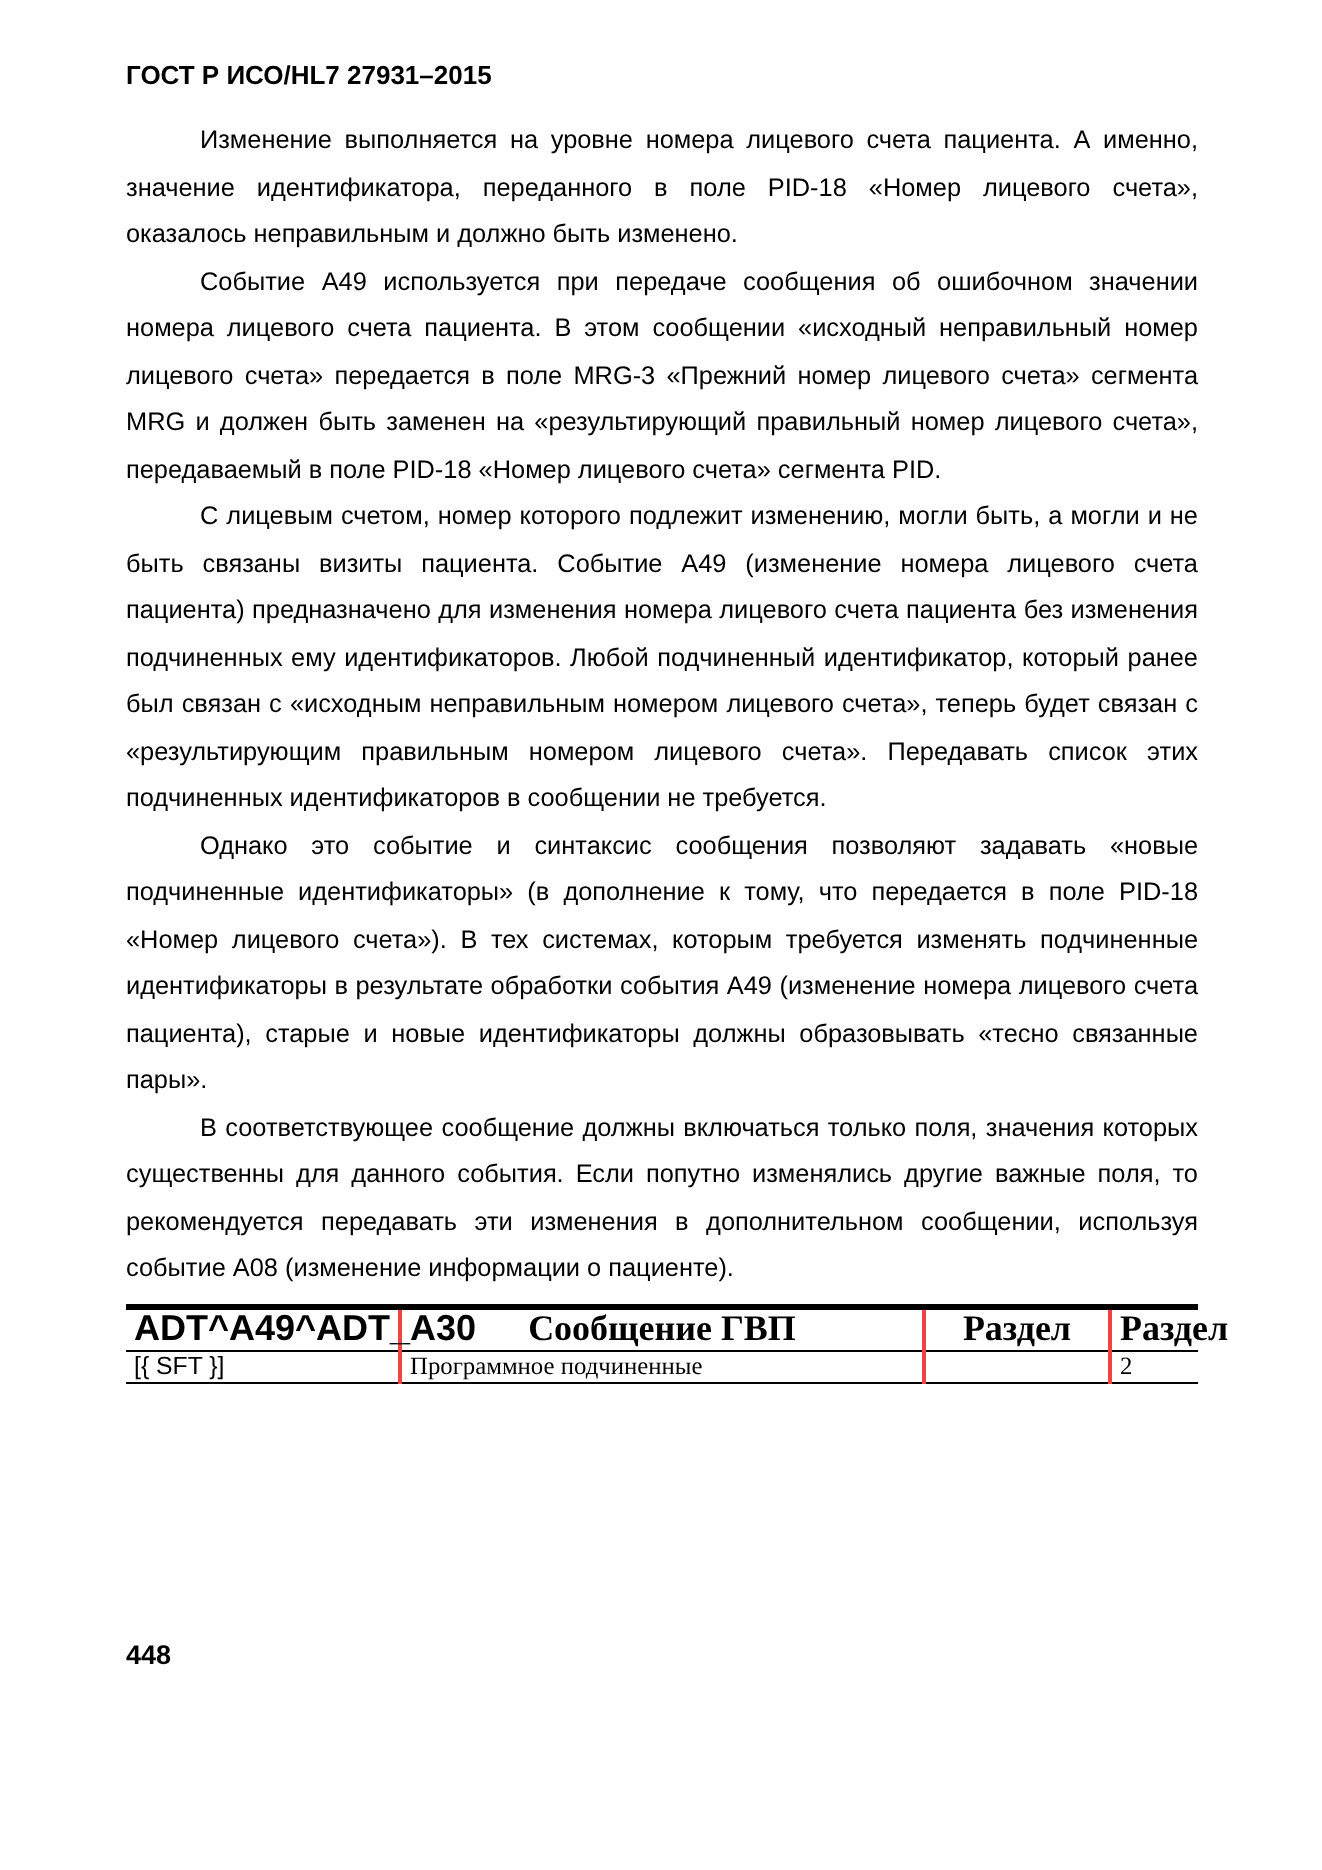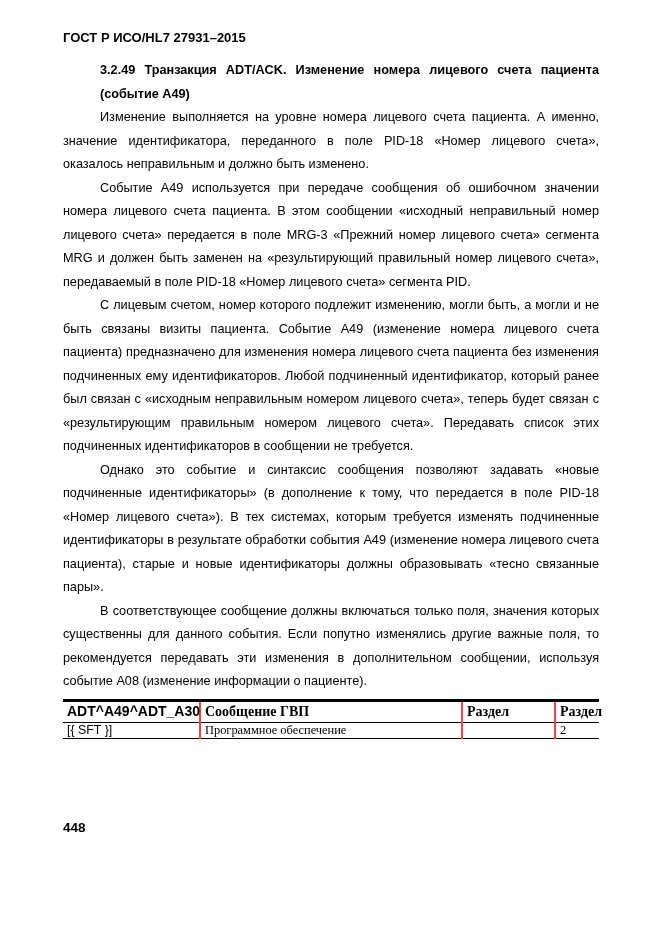--- a/index.html
+++ b/index.html
@@ -48,23 +48,23 @@
     table-layout: fixed;
     margin-top: 5px;
     border-top: 3px solid #000;
     border-bottom: 1px solid #000;
   }
   table.seg-table col.c1 { width: 137px; }
   table.seg-table col.c2 { width: 262px; }
   table.seg-table col.c3 { width: 93px; }
   table.seg-table col.c4 { width: auto; }
   table.seg-table th {
-    text-align: left;
+    text-align: center;
     font-weight: bold;
-    font-size: 14px;
+    font-size: 18px;
     line-height: 17px;
     padding: 1px 4px 2px 4px;
     border-bottom: 1px solid #000;
     white-space: nowrap;
     overflow: visible;
   }
   table.seg-table td {
     font-size: 12.4px;
     line-height: 15.5px;
     padding: 0 4px;
@@ -85,21 +85,20 @@
     font-size: 13.5px;
   }
 </style>
 </head>
 <body>
 
 <div class="page">
 
   <div class="doc-header">ГОСТ Р ИСО/HL7 27931–2015</div>
 
-  <div class="section-heading">3.2.49 Транзакция ADT/ACK. Изменение номера лицевого счета пациента (событие A49)</div>
 
   <p class="body-par">Изменение выполняется на уровне номера лицевого счета пациента. А именно, значение идентификатора, переданного в поле PID-18 «Номер лицевого счета», оказалось неправильным и должно быть изменено.</p>
   <p class="body-par">Событие A49 используется при передаче сообщения об ошибочном значении номера лицевого счета пациента. В этом сообщении «исходный неправильный номер лицевого счета» передается в поле MRG-3 «Прежний номер лицевого счета» сегмента MRG и должен быть заменен на «результирующий правильный номер лицевого счета», передаваемый в поле PID-18 «Номер лицевого счета» сегмента PID.</p>
   <p class="body-par">С лицевым счетом, номер которого подлежит изменению, могли быть, а могли и не быть связаны визиты пациента. Событие A49 (изменение номера лицевого счета пациента) предназначено для изменения номера лицевого счета пациента без изменения подчиненных ему идентификаторов. Любой подчиненный идентификатор, который ранее был связан с «исходным неправильным номером лицевого счета», теперь будет связан с «результирующим правильным номером лицевого счета». Передавать список этих подчиненных идентификаторов в сообщении не требуется.</p>
   <p class="body-par">Однако это событие и синтаксис сообщения позволяют задавать «новые подчиненные идентификаторы» (в дополнение к тому, что передается в поле PID-18 «Номер лицевого счета»). В тех системах, которым требуется изменять подчиненные идентификаторы в результате обработки события A49 (изменение номера лицевого счета пациента), старые и новые идентификаторы должны образовывать «тесно связанные пары».</p>
   <p class="body-par">В соответствующее сообщение должны включаться только поля, значения которых существенны для данного события. Если попутно изменялись другие важные поля, то рекомендуется передавать эти изменения в дополнительном сообщении, используя событие A08 (изменение информации о пациенте).</p>
 
   <table class="seg-table">
     <colgroup>
       <col class="c1">
@@ -111,21 +110,21 @@
       <tr>
         <th>ADT^A49^ADT_A30</th>
         <th>Сообщение ГВП</th>
         <th>Раздел</th>
         <th>Раздел</th>
       </tr>
     </thead>
     <tbody>
       <tr>
         <td>[{ SFT }]</td>
-        <td>Программное обеспечение</td>
+        <td>Программное подчиненные</td>
         <td></td>
         <td>2</td>
       </tr>
     </tbody>
   </table>
 
   <div class="page-number">448</div>
 
 </div>
 

